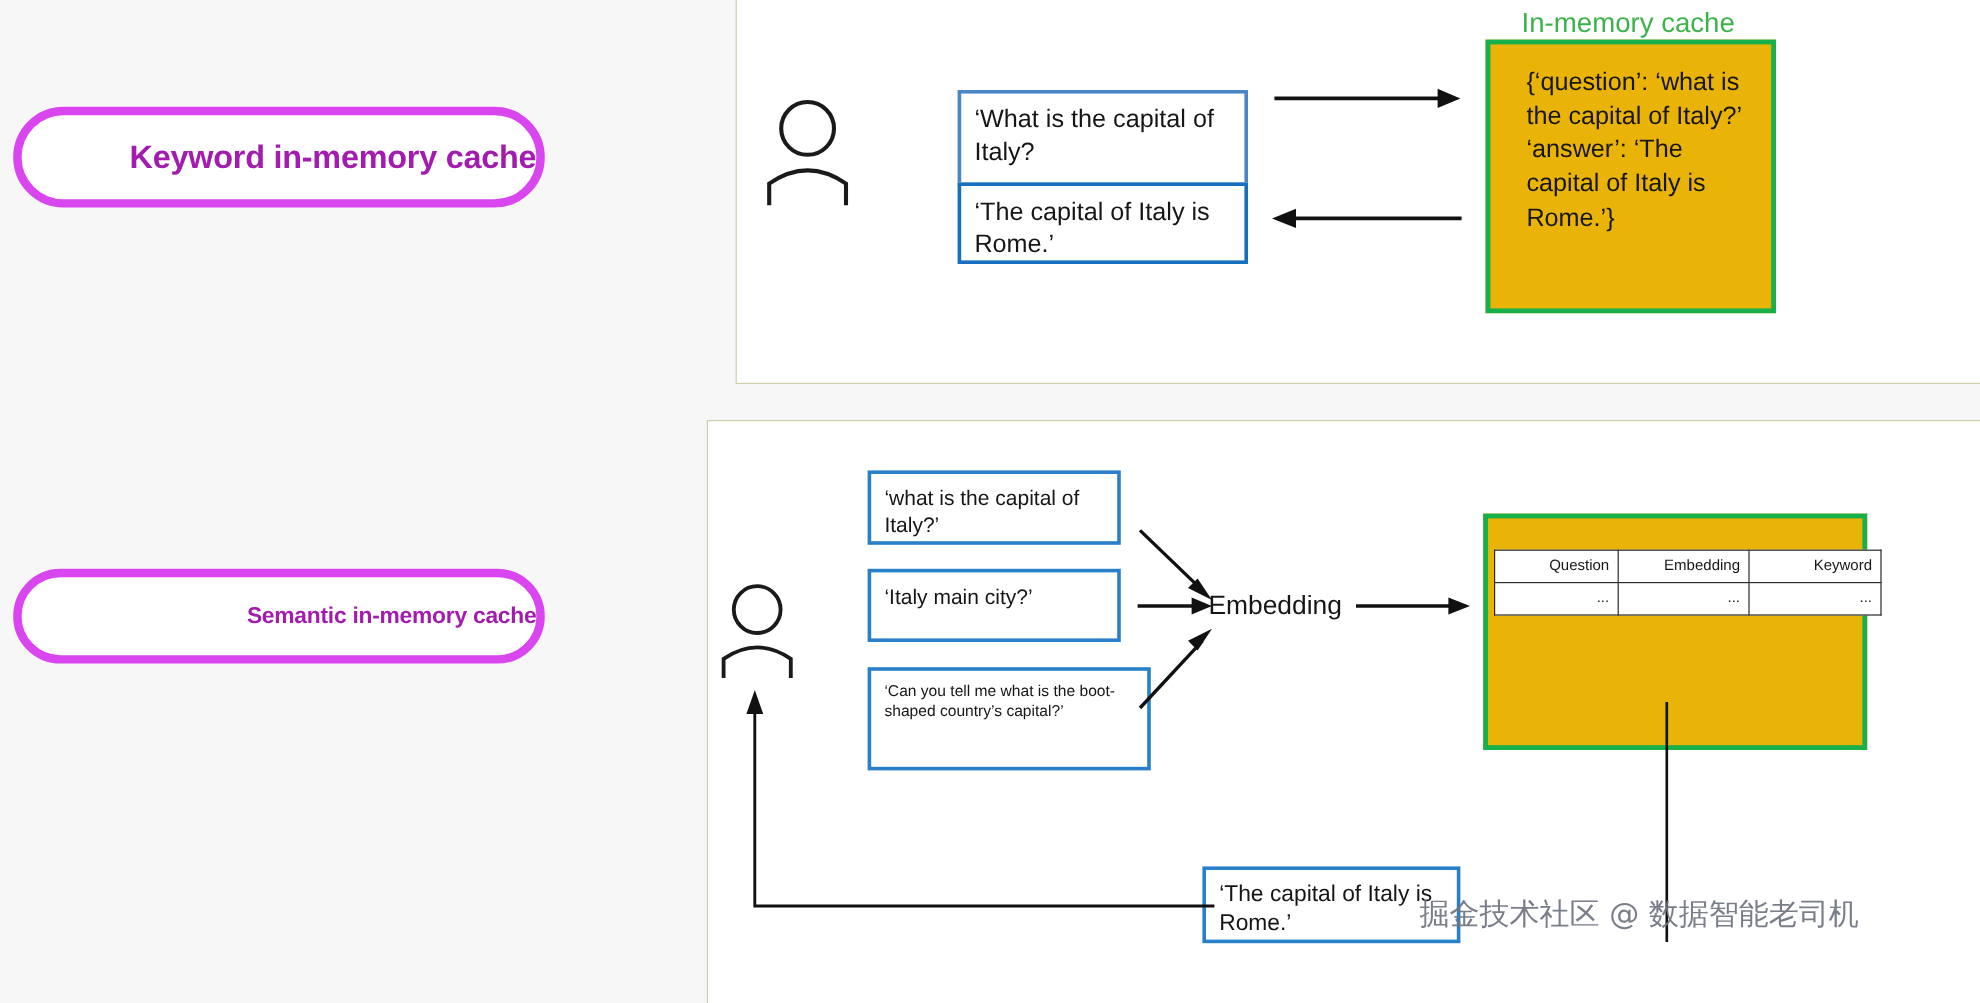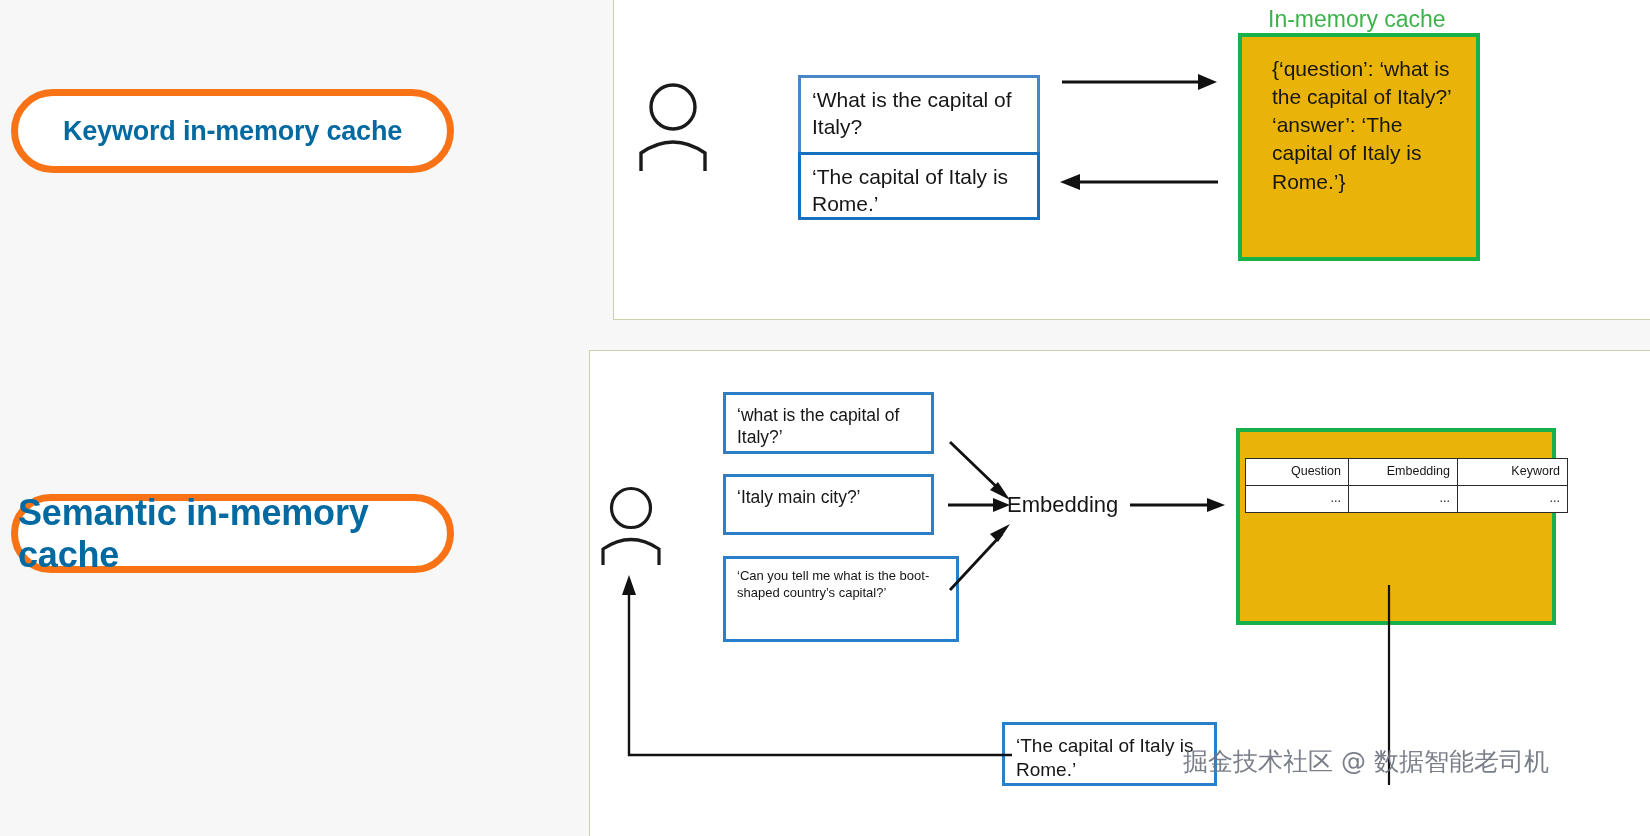--- a/index.html
+++ b/index.html
@@ -10,29 +10,29 @@
     overflow:hidden;
     position:relative;
   }
   .stage{position:absolute;left:0;top:0;width:1650px;height:836px;}
 
   
   .pill{
     position:absolute;
     box-sizing:border-box;
     background:#ffffff;
-    border:7px solid #f97316;
+    border:7px solid #d946ef;
     border-radius:48px;
-    display:flex;align-items:center;justify-content:center;
+    display:flex;align-items:center;justify-content:flex-end;
     font-weight:bold;
-    color:#0369a1;
+    color:#a21caf;
     letter-spacing:-0.2px;
   }
   #pill-keyword{left:11px;top:89px;width:443px;height:84px;font-size:27px;}
-  #pill-semantic{left:11px;top:494px;width:443px;height:79px;font-size:36px;}
+  #pill-semantic{left:11px;top:474px;width:443px;height:79px;font-size:19px;}
 
   
   .panel{
     position:absolute;
     box-sizing:border-box;
     background:#ffffff;
     border:1.5px solid #cfcfae;
   }
   #panel-top{left:613px;top:-14px;width:1050px;height:334px;}
   #panel-bottom{left:589px;top:350px;width:1074px;height:500px;}

